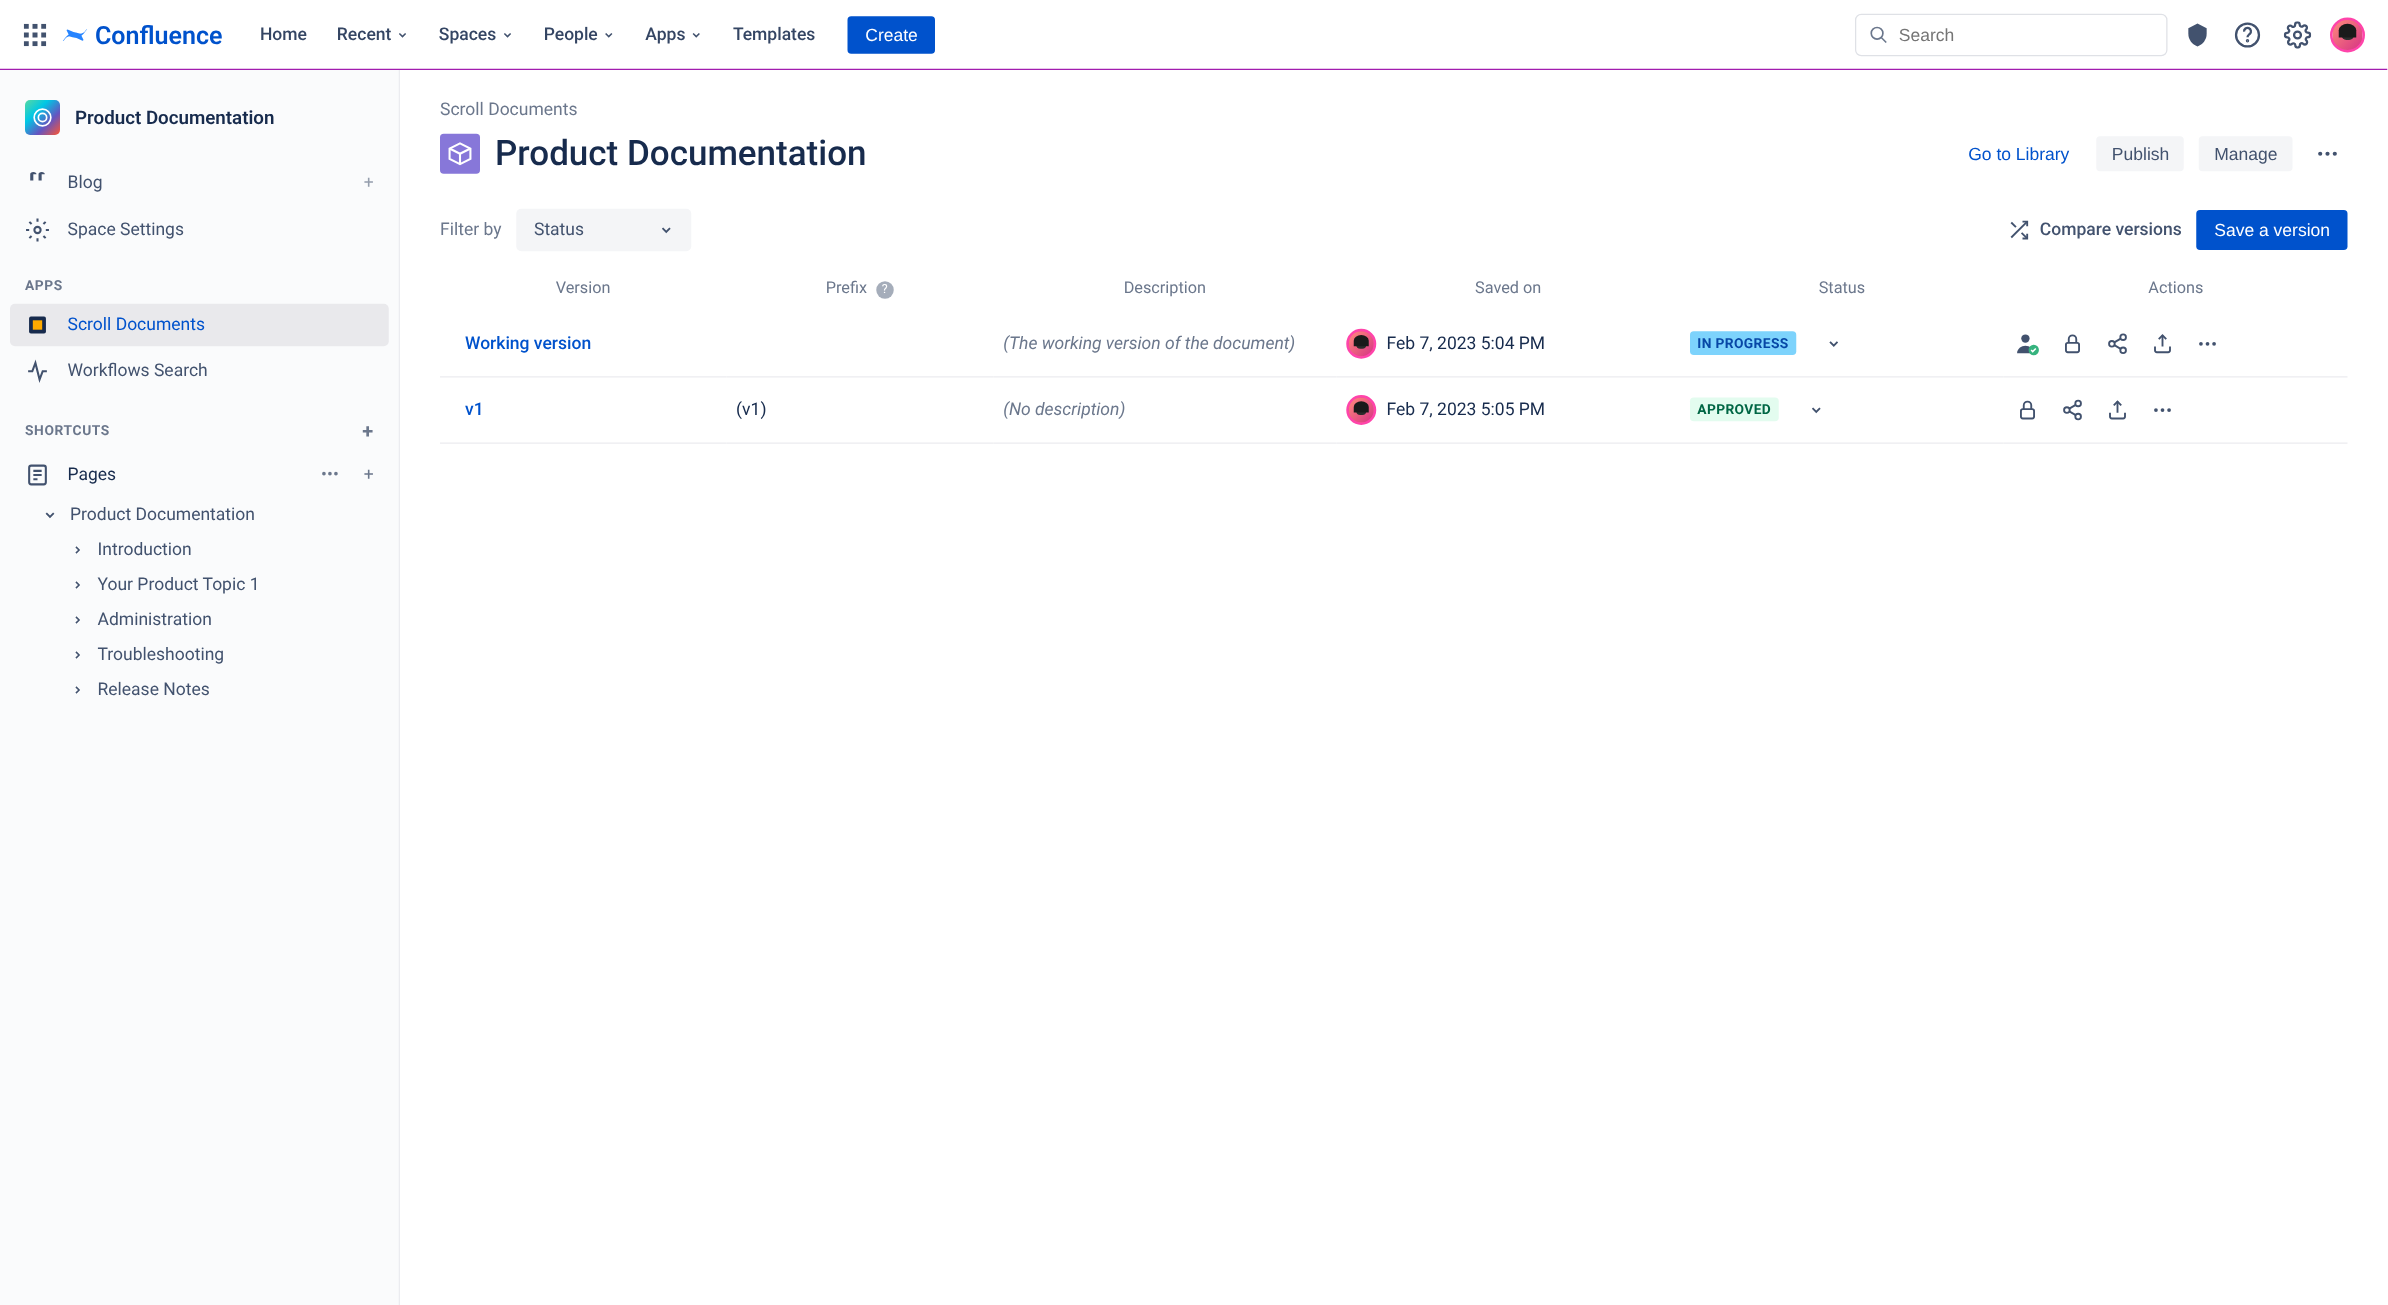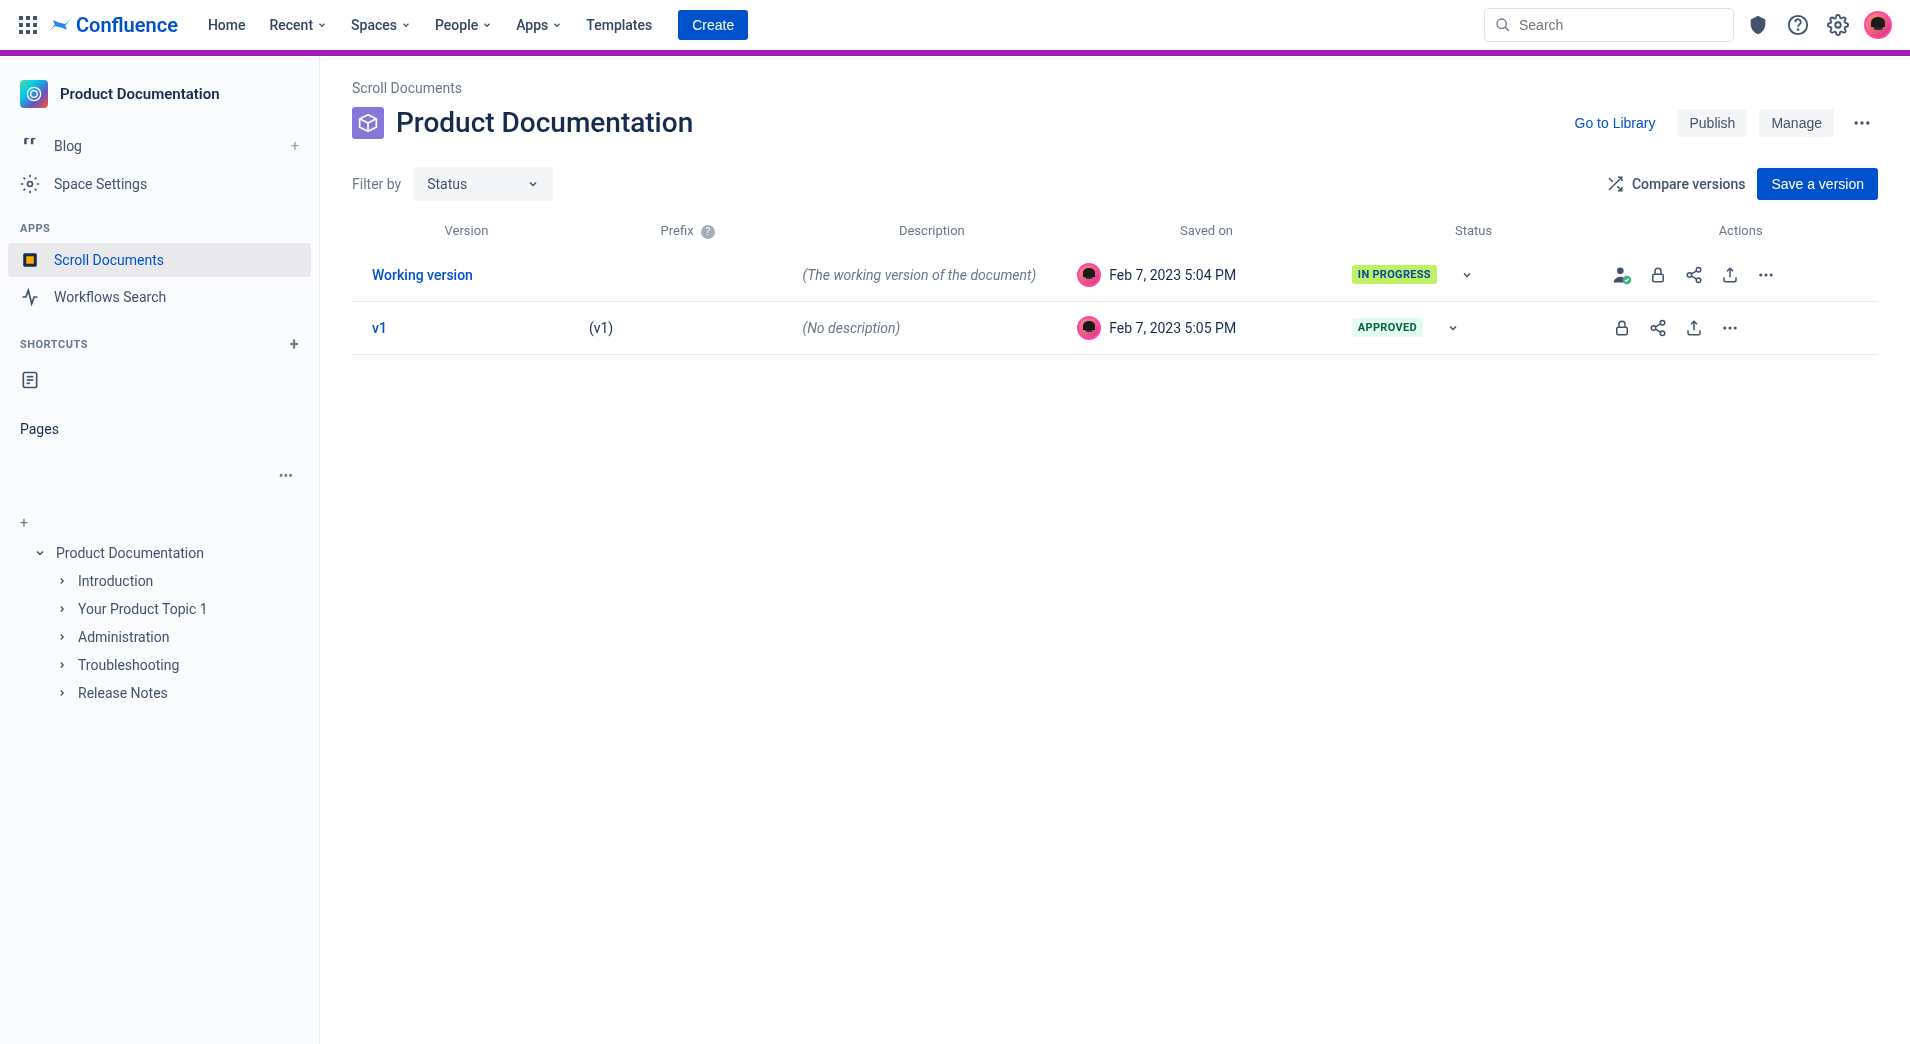--- a/index.html
+++ b/index.html
@@ -1,17 +1,17 @@
 <!DOCTYPE html>
 <html><head>
 <meta charset="utf-8">
 <style>
 * { box-sizing: border-box; margin: 0; padding: 0; }
 body { font-family: -apple-system, BlinkMacSystemFont, "Segoe UI", Roboto, Helvetica, Arial, sans-serif; font-size: 14px; color: #172B4D; background: #fff; }
-.topbar { height: 56px; border-bottom: 6px solid #a21caf; display: flex; align-items: center; padding: 0 16px; gap: 8px; }
+.topbar { height: 56px; border-bottom: 1px solid #a21caf; display: flex; align-items: center; padding: 0 16px; gap: 8px; }
 .topbar .apps-icon { width: 24px; height: 24px; display: flex; align-items: center; justify-content: center; cursor: pointer; }
 .topbar .logo { display: flex; align-items: center; gap: 4px; color: #0052CC; font-weight: 600; font-size: 20px; cursor: pointer; margin-right: 12px; }
 .topbar .nav { display: flex; gap: 4px; }
 .topbar .nav-item { padding: 6px 10px; border-radius: 3px; cursor: pointer; display: flex; align-items: center; gap: 4px; color: #344563; font-weight: 500; }
 .create-btn { background: #0052CC; color: #fff; border: none; padding: 7px 14px; border-radius: 3px; font-weight: 500; font-size: 14px; cursor: pointer; margin-left: 8px; }
 .topbar .spacer { flex: 1; }
 .search-box { width: 250px; height: 34px; border: 1px solid #DFE1E6; border-radius: 5px; display: flex; align-items: center; padding: 0 10px; gap: 8px; background: #fff; }
 .search-box input { border: none; outline: none; flex: 1; font-size: 14px; background: transparent; }
 .topbar .icon-btn { width: 32px; height: 32px; display: flex; align-items: center; justify-content: center; border-radius: 50%; cursor: pointer; color: #344563; }
 .avatar { width: 28px; height: 28px; border-radius: 50%; background: linear-gradient(135deg, #FF8B7B, #D63384); border: 2px solid #f4a; position: relative; overflow: hidden; }
@@ -27,21 +27,21 @@
 .side-item { display: flex; align-items: center; gap: 14px; padding: 8px 12px; border-radius: 4px; cursor: pointer; color: #42526E; margin-bottom: 2px; }
 .side-item.active { background: #E9E9EC; color: #0052CC; }
 .side-item .icon { width: 20px; display: flex; justify-content: center; }
 .side-item .plus { margin-left: auto; color: #6B778C; opacity: 0.7; }
 .side-section { font-size: 11px; font-weight: 700; color: #6B778C; padding: 18px 12px 8px; letter-spacing: 0.5px; display: flex; align-items: center; }
 .side-section .plus { margin-left: auto; font-size: 16px; cursor: pointer; }
 .tree-item { display: flex; align-items: center; gap: 8px; padding: 6px 12px; cursor: pointer; border-radius: 4px; color: #42526E; }
 .tree-item .caret { width: 16px; display: flex; justify-content: center; color: #6B778C; }
 .tree-item.root { font-weight: 400; }
 .tree-children .tree-item { padding-left: 46px; }
-.pages-header { display: flex; align-items: flex-start; gap: 31px; padding: 8px 12px; flex-direction: column; }
+.pages-header { display: flex; align-items: center; gap: 14px; padding: 8px 12px; }
 .pages-header .dots { margin-left: auto; color: #6B778C; cursor: pointer; padding: 0 6px; }
 
 .main { flex: 1; padding: 24px 32px; overflow-y: auto; }
 .breadcrumb { color: #6B778C; font-size: 14px; margin-bottom: 10px; }
 .page-header { display: flex; align-items: center; gap: 12px; margin-bottom: 28px; }
 .page-icon { width: 32px; height: 32px; background: #8777D9; border-radius: 3px; display: flex; align-items: center; justify-content: center; color: #fff; }
 .page-title { font-size: 28px; font-weight: 500; flex: 1; }
 .link-btn { color: #0052CC; background: none; border: none; font-size: 14px; cursor: pointer; font-weight: 500; padding: 6px 10px; }
 .gray-btn { background: #F4F5F7; border: none; padding: 6px 12px; border-radius: 3px; font-size: 14px; cursor: pointer; color: #42526E; font-weight: 500; }
 .more-icon { width: 32px; height: 32px; display: flex; align-items: center; justify-content: center; cursor: pointer; border-radius: 3px; color: #42526E; }
@@ -52,21 +52,21 @@
 .compare-btn { display: flex; align-items: center; gap: 8px; color: #42526E; cursor: pointer; font-weight: 500; }
 .primary-btn { background: #0052CC; color: #fff; border: none; padding: 8px 14px; border-radius: 3px; font-size: 14px; font-weight: 500; cursor: pointer; }
 
 table { width: 100%; border-collapse: collapse; margin-top: 12px; }
 th { text-align: center; font-weight: 400; font-size: 13px; color: #6B778C; padding: 10px 8px; }
 td { padding: 14px 8px; border-bottom: 1px solid #EBECF0; vertical-align: middle; }
 .version-link { color: #0052CC; cursor: pointer; padding-left: 12px; font-weight: 500; }
 .desc-italic { font-style: italic; color: #6B778C; }
 .saved-cell { display: flex; align-items: center; gap: 8px; }
 .badge { font-size: 11px; font-weight: 700; padding: 3px 6px; border-radius: 3px; letter-spacing: 0.3px; }
-.badge.progress { background: #bef264; color: #0747A6; }
+.badge.progress { background: #7dd3fc; color: #0747A6; }
 .badge.approved { background: #E3FCEF; color: #006644; }
 .status-cell { display: flex; align-items: center; gap: 24px; }
 .actions-cell { display: flex; align-items: center; gap: 14px; color: #42526E; justify-content: flex-start; }
 .action-icon { width: 22px; height: 22px; display: flex; align-items: center; justify-content: center; cursor: pointer; }
 .help-circle { width: 14px; height: 14px; border-radius: 50%; background: #A5ADBA; color: #fff; font-size: 10px; display: inline-flex; align-items: center; justify-content: center; margin-left: 4px; }
 svg { display: block; }
 </style>
 </head>
 <body>
 

